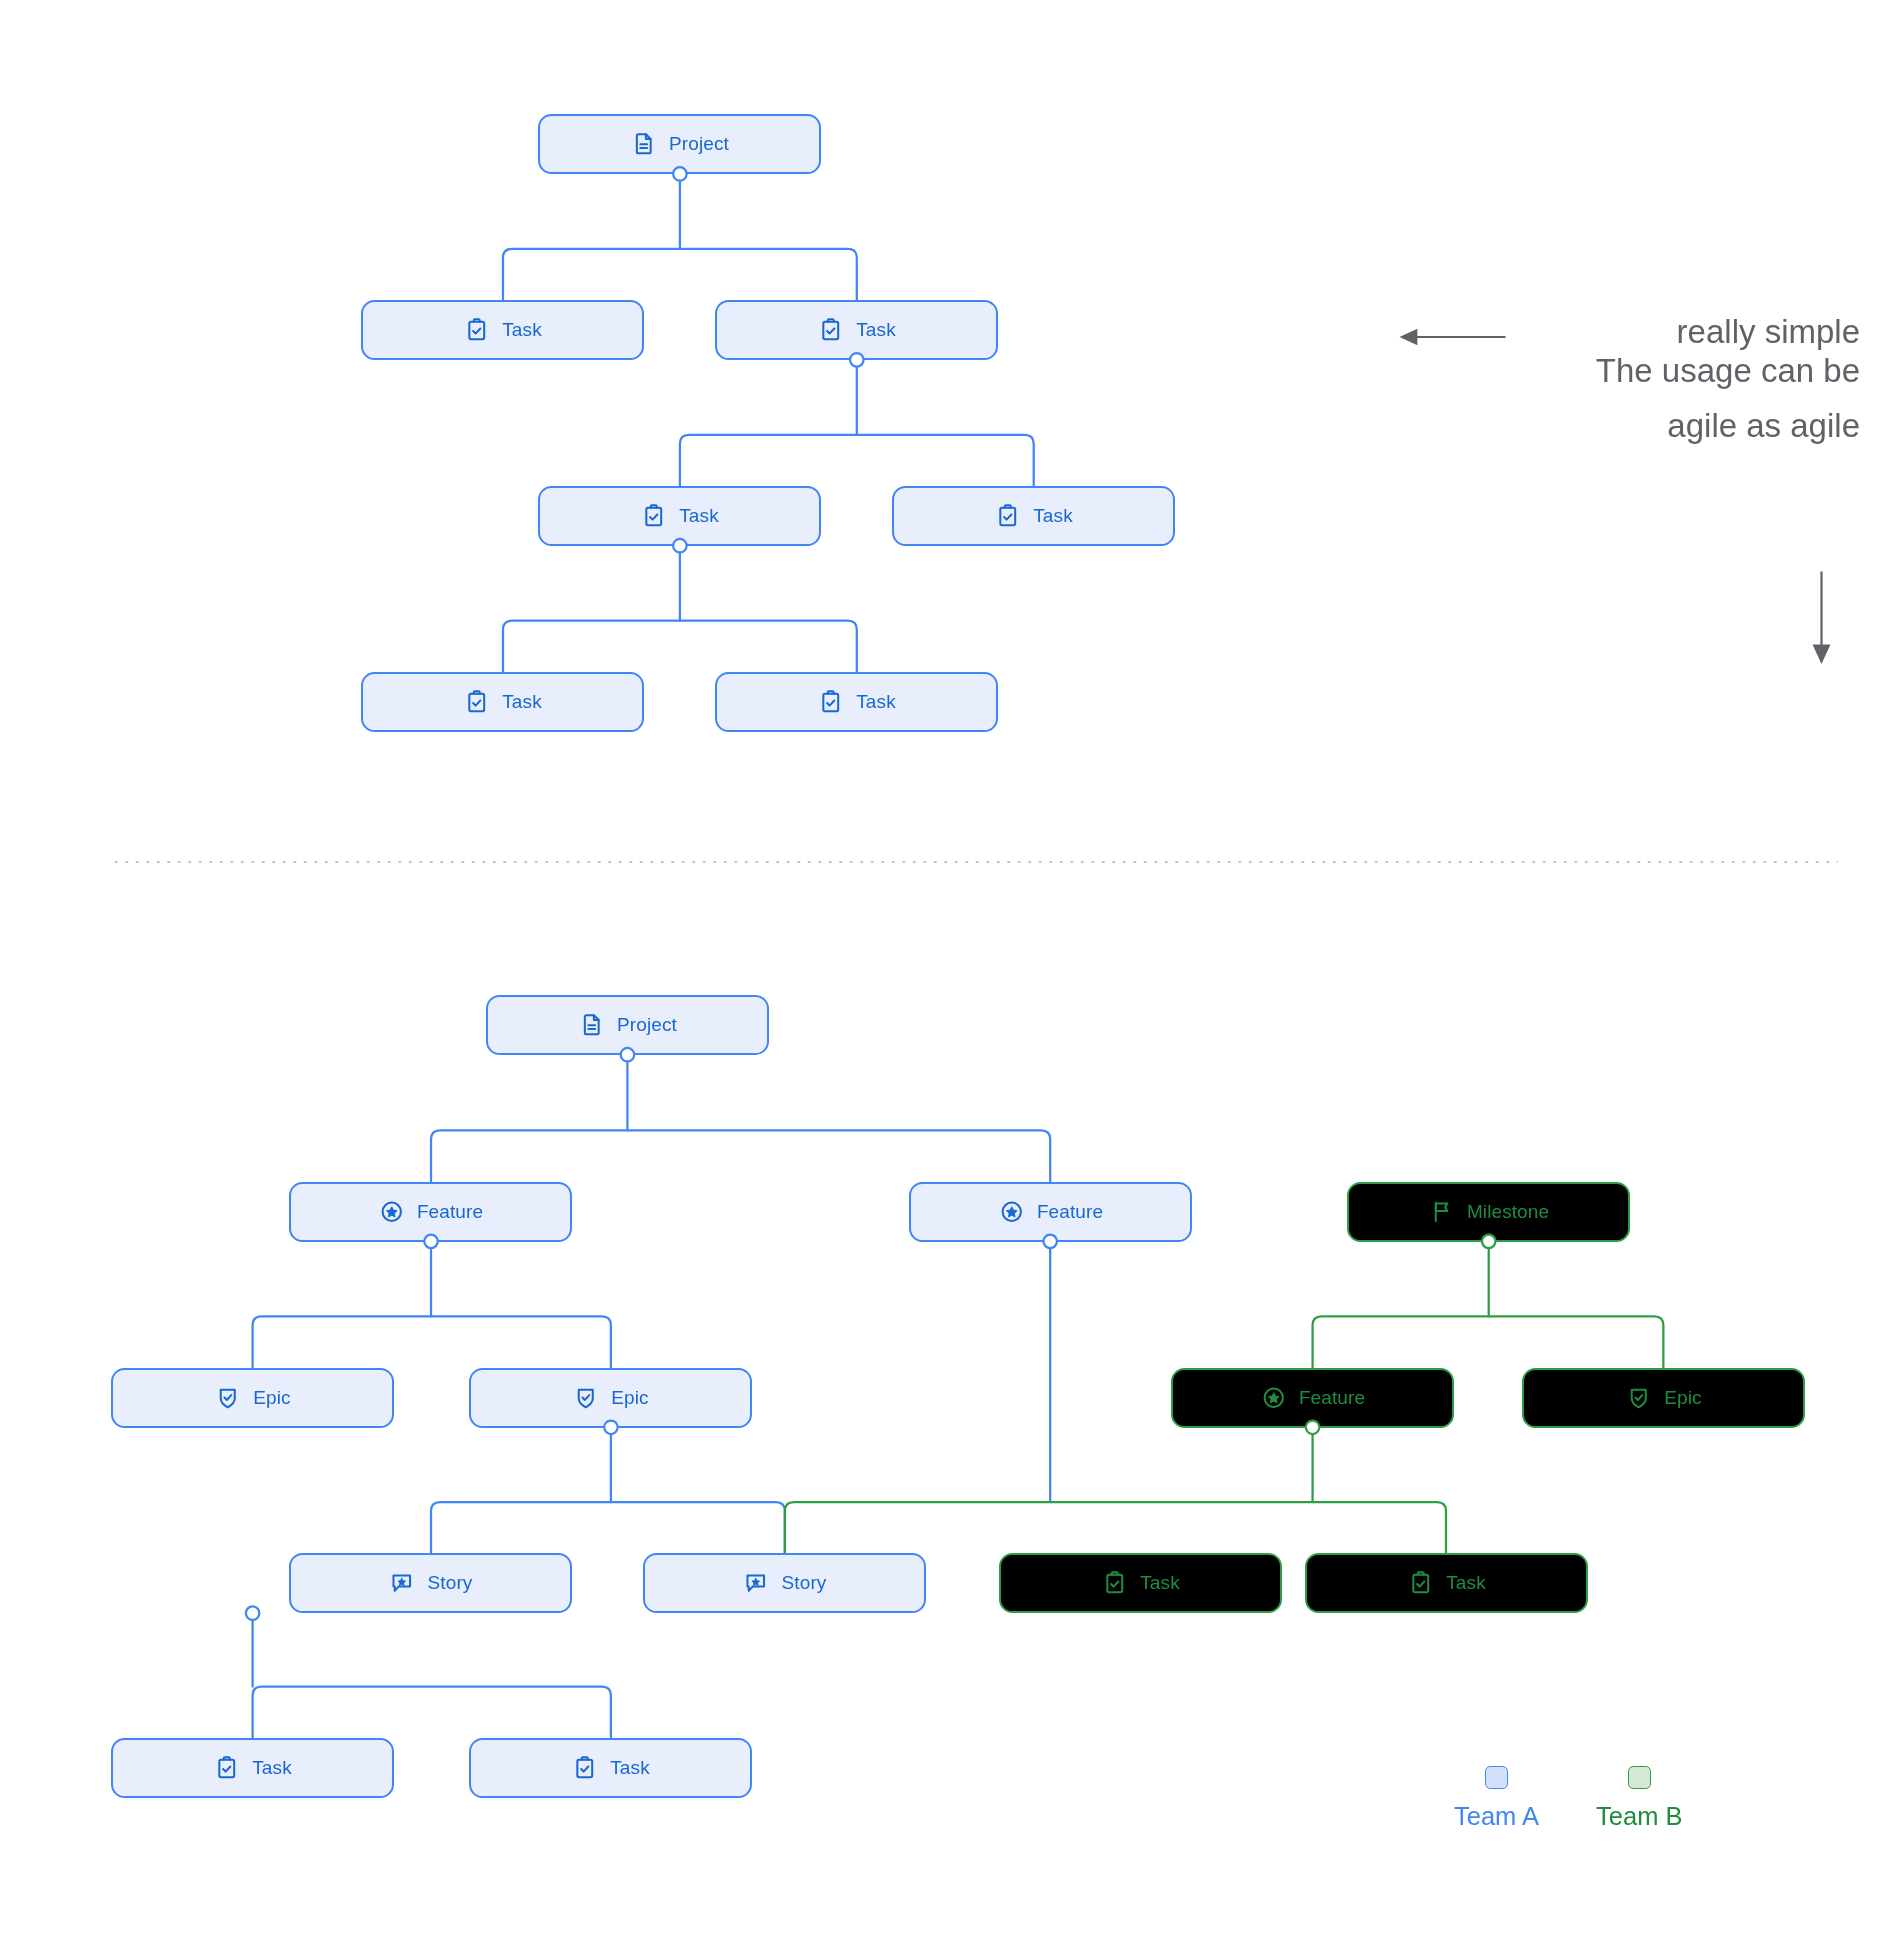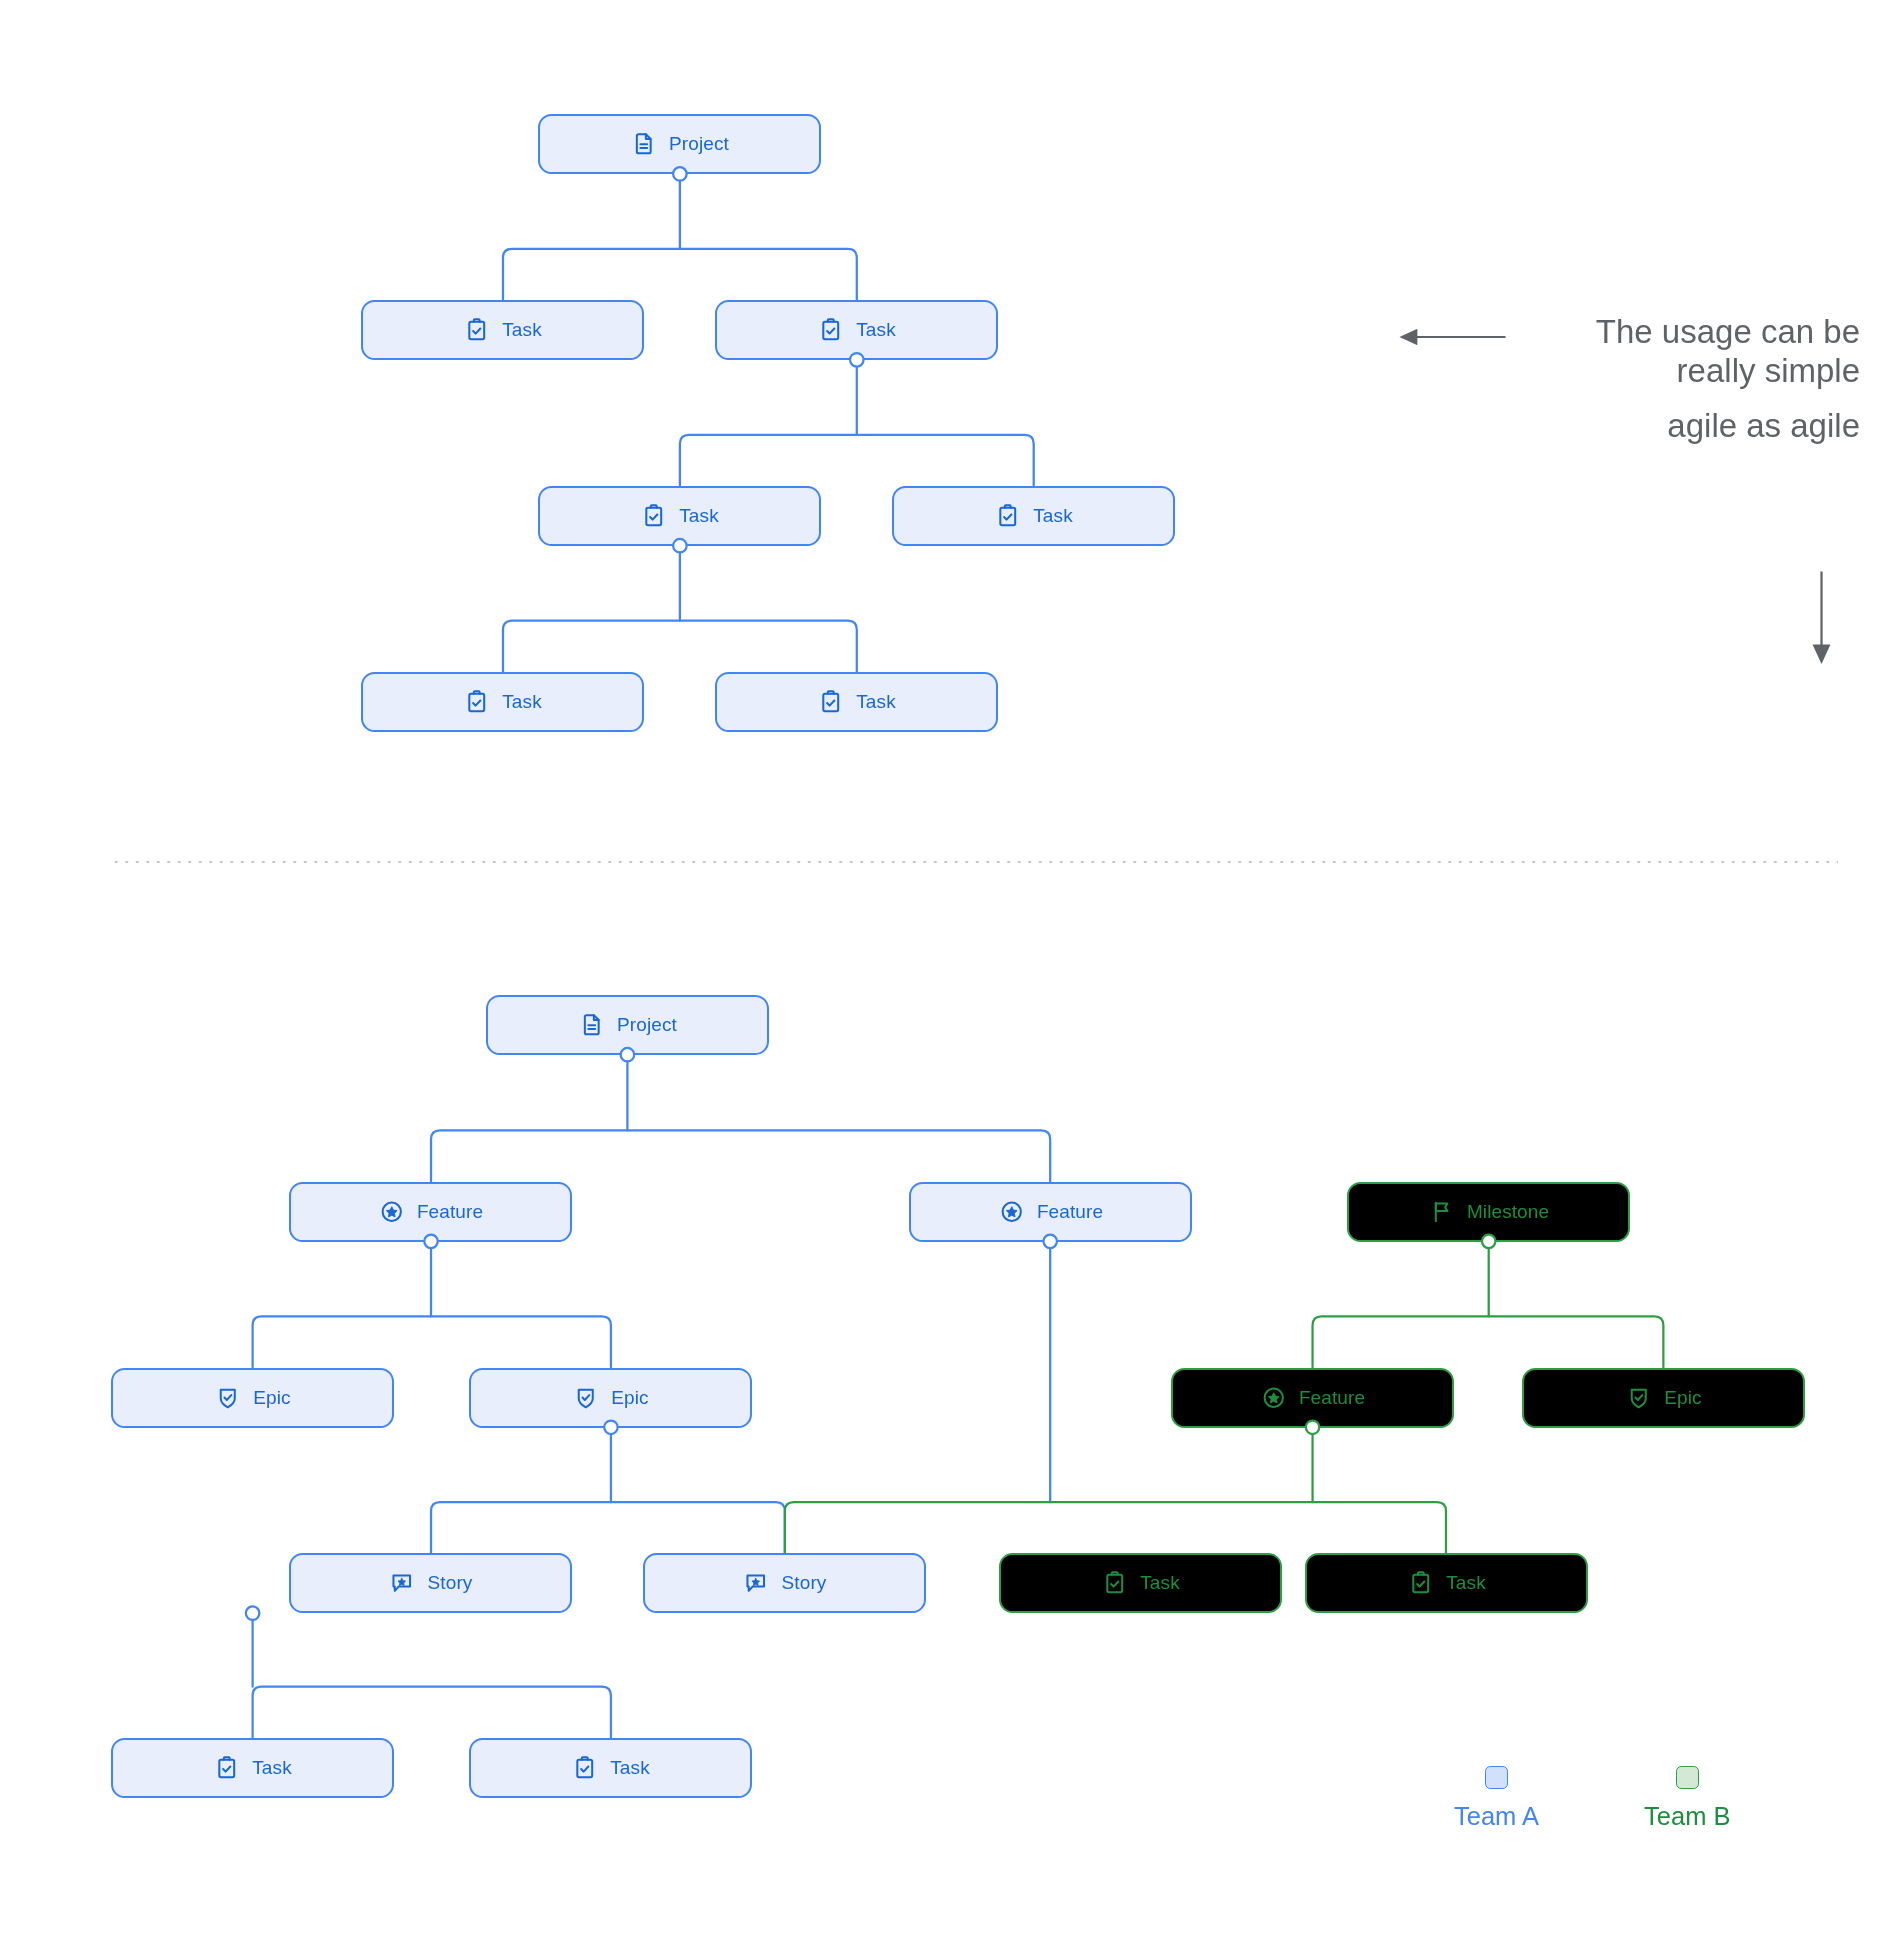--- a/index.html
+++ b/index.html
@@ -97,21 +97,21 @@
     flex-direction: column;
   }
   .legend-item .swatch {
     width: 22.5px; height: 22.5px;
     border-radius: 5.2px;
     border-width: 1.5px;
     border-style: solid;
   }
   .legend-item.team-a { color: #4285f4; }
   .legend-item.team-a .swatch { background: #d2e1fb; border-color: #4285f4; }
-  .legend-item.team-b { color: #1e8e3e; margin-left: 48px; }
+  .legend-item.team-b { color: #1e8e3e; }
   .legend-item.team-b .swatch { background: #d3e9d6; border-color: #2e9e44; }
 </style>
 </head>
 <body>
 
 <div id="canvas">
 
   <svg id="wires" viewBox="0 0 2532 2608" xmlns="http://www.w3.org/2000/svg">
     <g fill="none" stroke="#4285f4" stroke-width="3" stroke-linecap="round">
 
@@ -225,22 +225,22 @@
     </span>
     <span>Task</span>
   </div>
 
   <svg style="position:absolute; left:1395px; top:322px; width:112px; height:30px; z-index:3;" viewBox="0 0 150 40" xmlns="http://www.w3.org/2000/svg">
     <path d="M148,20 L28,20" stroke="#5f6368" stroke-width="3" fill="none"></path>
     <path d="M6,20 L30,9 L30,31 Z" fill="#5f6368"></path>
   </svg>
 
   <div class="annotation">
+    <p>really simple</p>
     <p>The usage can be</p>
-    <p>really simple</p>
     <div class="gap"></div>
     <p>agile as agile</p>
   </div>
 
   <svg style="position:absolute; left:1799px; top:570px; width:45px; height:97px; z-index:3;" viewBox="0 0 60 130" xmlns="http://www.w3.org/2000/svg">
     <path d="M30,2 L30,104" stroke="#5f6368" stroke-width="3" fill="none"></path>
     <path d="M30,126 L18,100 L42,100 Z" fill="#5f6368"></path>
   </svg>
 
   <div class="divider"></div>

